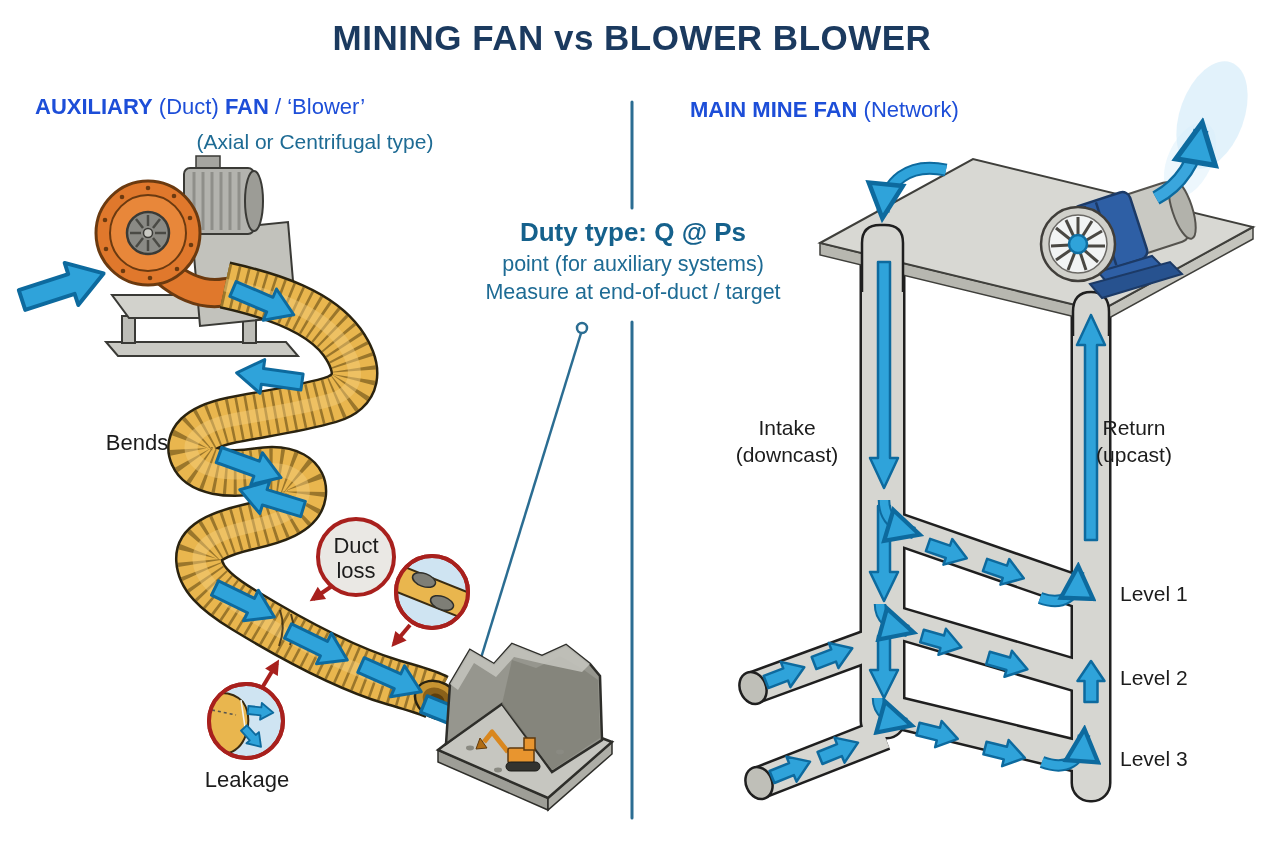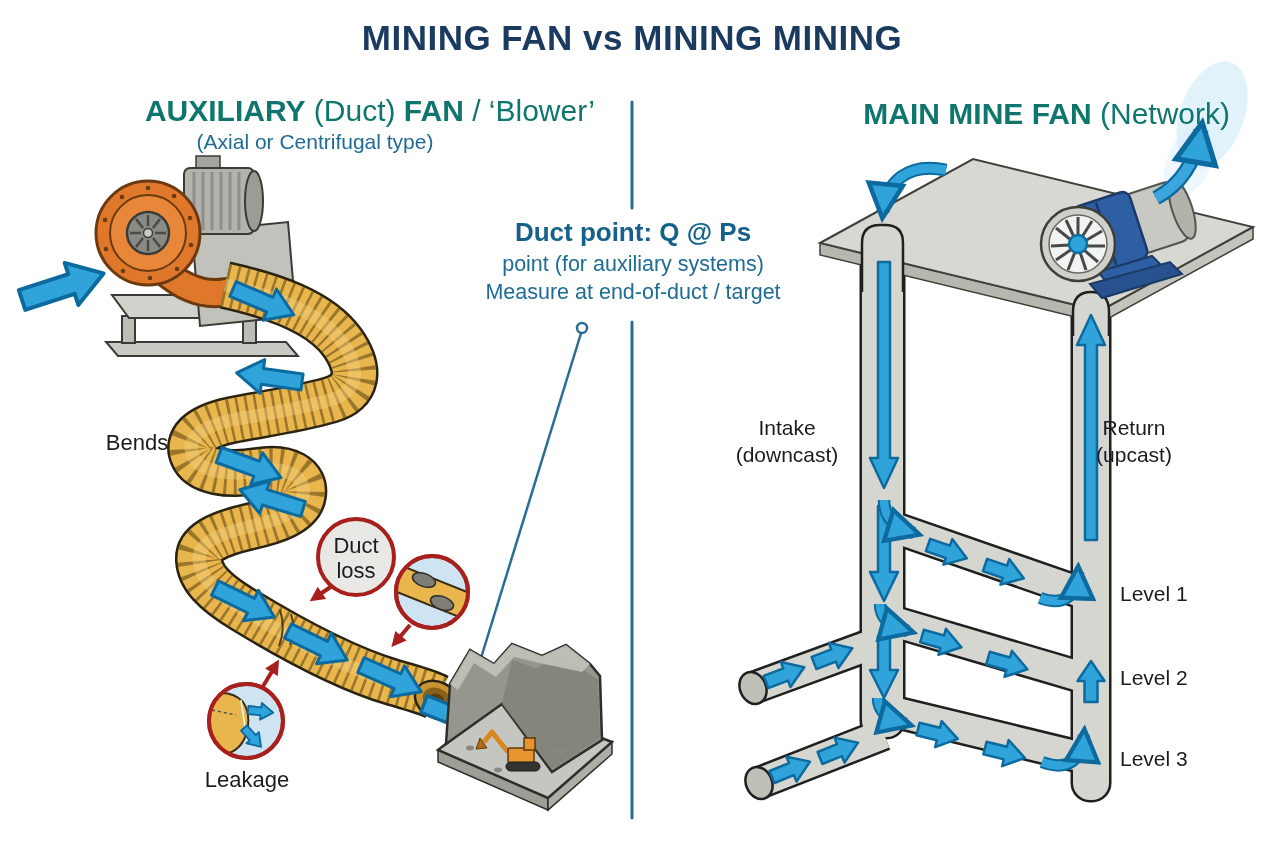--- a/index.html
+++ b/index.html
@@ -2,21 +2,21 @@
 <html><head>
 <meta charset="utf-8">
 <style>
   html,body{margin:0;padding:0;background:#ffffff;}
   #stage{position:relative;width:1264px;height:848px;background:#ffffff;overflow:hidden;
          font-family:"Liberation Sans",sans-serif;}
   #stage svg{position:absolute;left:0;top:0;}
   .abs{position:absolute;}
   .title{left:0;right:0;top:18px;text-align:center;font-size:35px;font-weight:800;
          color:#1b3a5f;letter-spacing:.5px;}
-  .hdr{white-space:pre-wrap;text-align:right;font-size:30px;color:#0f766e;}
+  .hdr{white-space:pre-wrap;text-align:left;font-size:22px;color:#1d4ed8;}
   .hdr b{font-weight:800;}
   .hdr-left{left:35px;width:560px;top:94px;}
   .sub-left{left:35px;width:560px;top:130px;text-align:center;font-size:21px;color:#1e6b94;}
   .hdr-right{left:690px;width:540px;top:97px;}
   .duty{left:438px;width:390px;top:216px;text-align:center;color:#1e6b94;line-height:1.28;}
   .duty .dt{font-size:26px;font-weight:800;color:#15618c;margin-bottom:2px;}
   .duty .dl{font-size:21.5px;}
   svg text{font-family:"Liberation Sans",sans-serif;fill:#1c1c1c;}
   .lbl{font-size:22px;}
   .lvl{font-size:21px;}
@@ -327,26 +327,26 @@
       <text x="787" y="435" text-anchor="middle" class="lvl">Intake</text>
       <text x="787" y="462" text-anchor="middle" class="lvl">(downcast)</text>
       <text x="1134" y="435" text-anchor="middle" class="lvl">Return</text>
       <text x="1134" y="462" text-anchor="middle" class="lvl">(upcast)</text>
       <text x="1120" y="601" class="lvl">Level 1</text>
       <text x="1120" y="685" class="lvl">Level 2</text>
       <text x="1120" y="766" class="lvl">Level 3</text>
     </g>
   </svg>
 
-  <div class="abs title">MINING FAN vs MINING MINING</div>
+  <div class="abs title">MINING FAN vs BLOWER BLOWER</div>
 
   <div class="abs hdr hdr-left"><b>AUXILIARY</b><span> (Duct) </span><b>FAN</b><span> / ‘Blower’</span></div>
   <div class="abs sub-left">(Axial or Centrifugal type)</div>
 
   <div class="abs hdr hdr-right"><b>MAIN MINE FAN</b><span> (Network)</span></div>
 
   <div class="abs duty">
-    <div class="dt">Duct point: Q @ Ps</div>
+    <div class="dt">Duty type: Q @ Ps</div>
     <div class="dl">point (for auxiliary systems)</div>
     <div class="dl">Measure at end-of-duct / target</div>
   </div>
 
 </div>
 
 </body></html>

